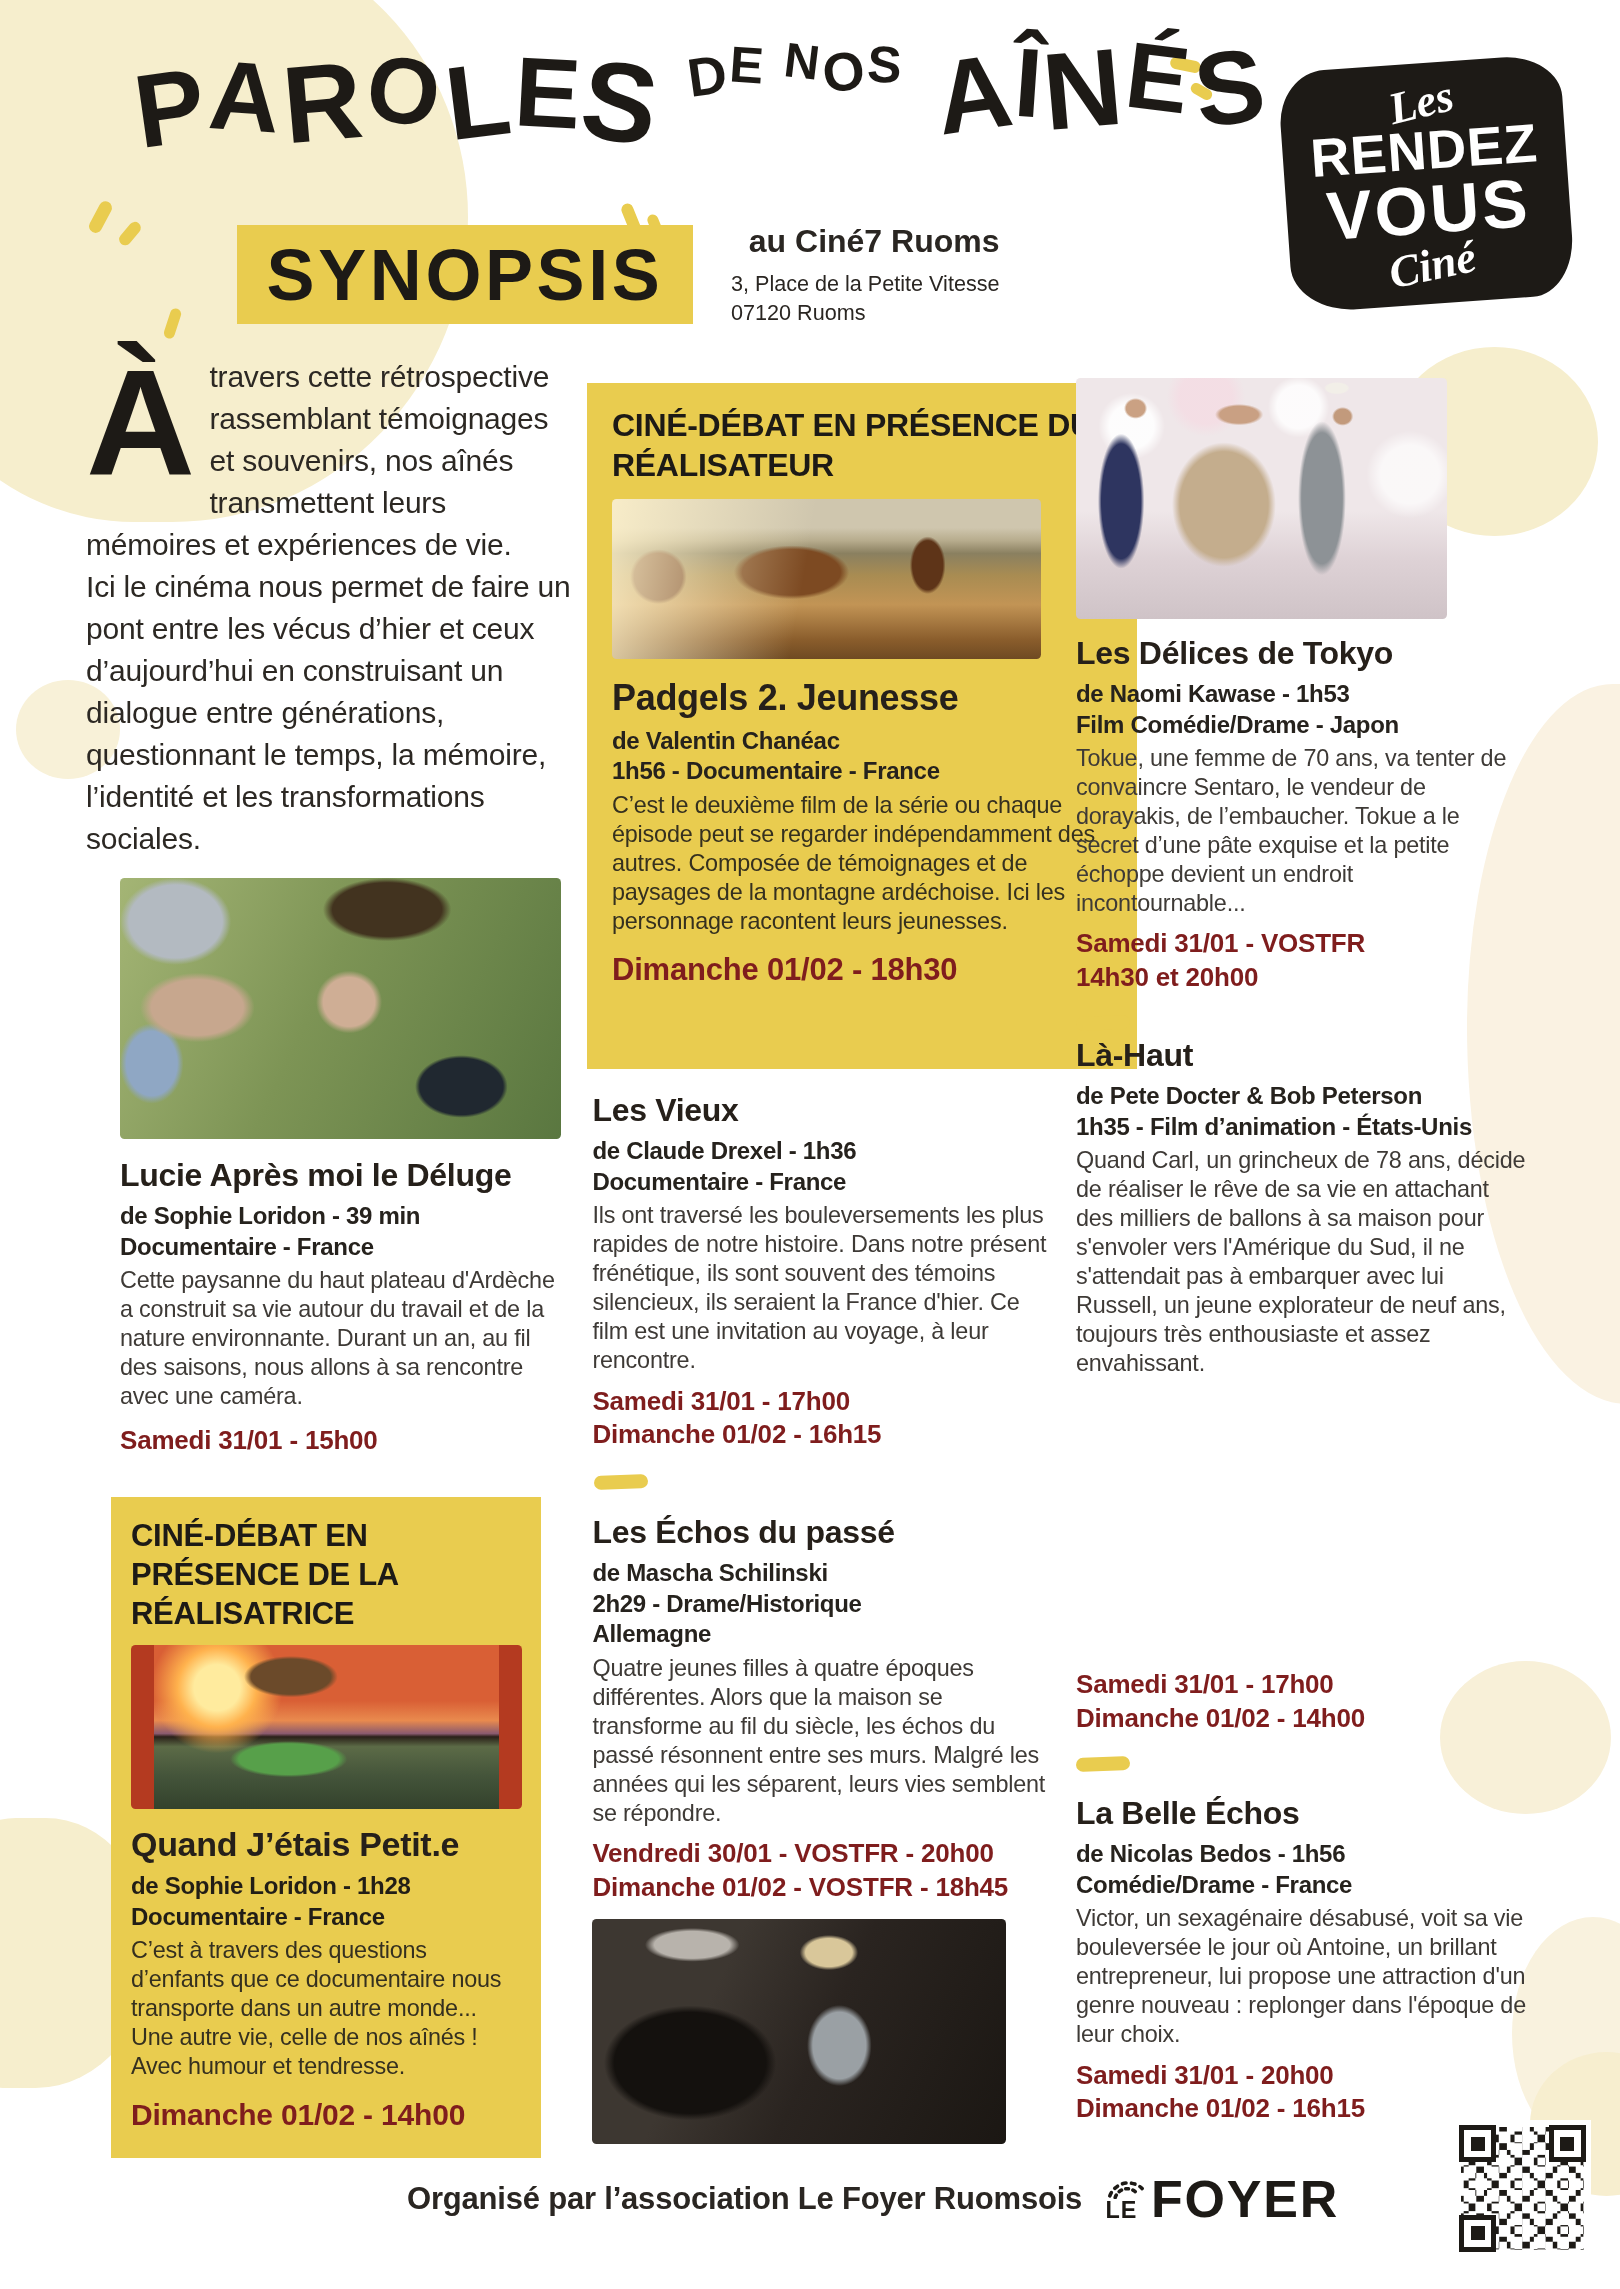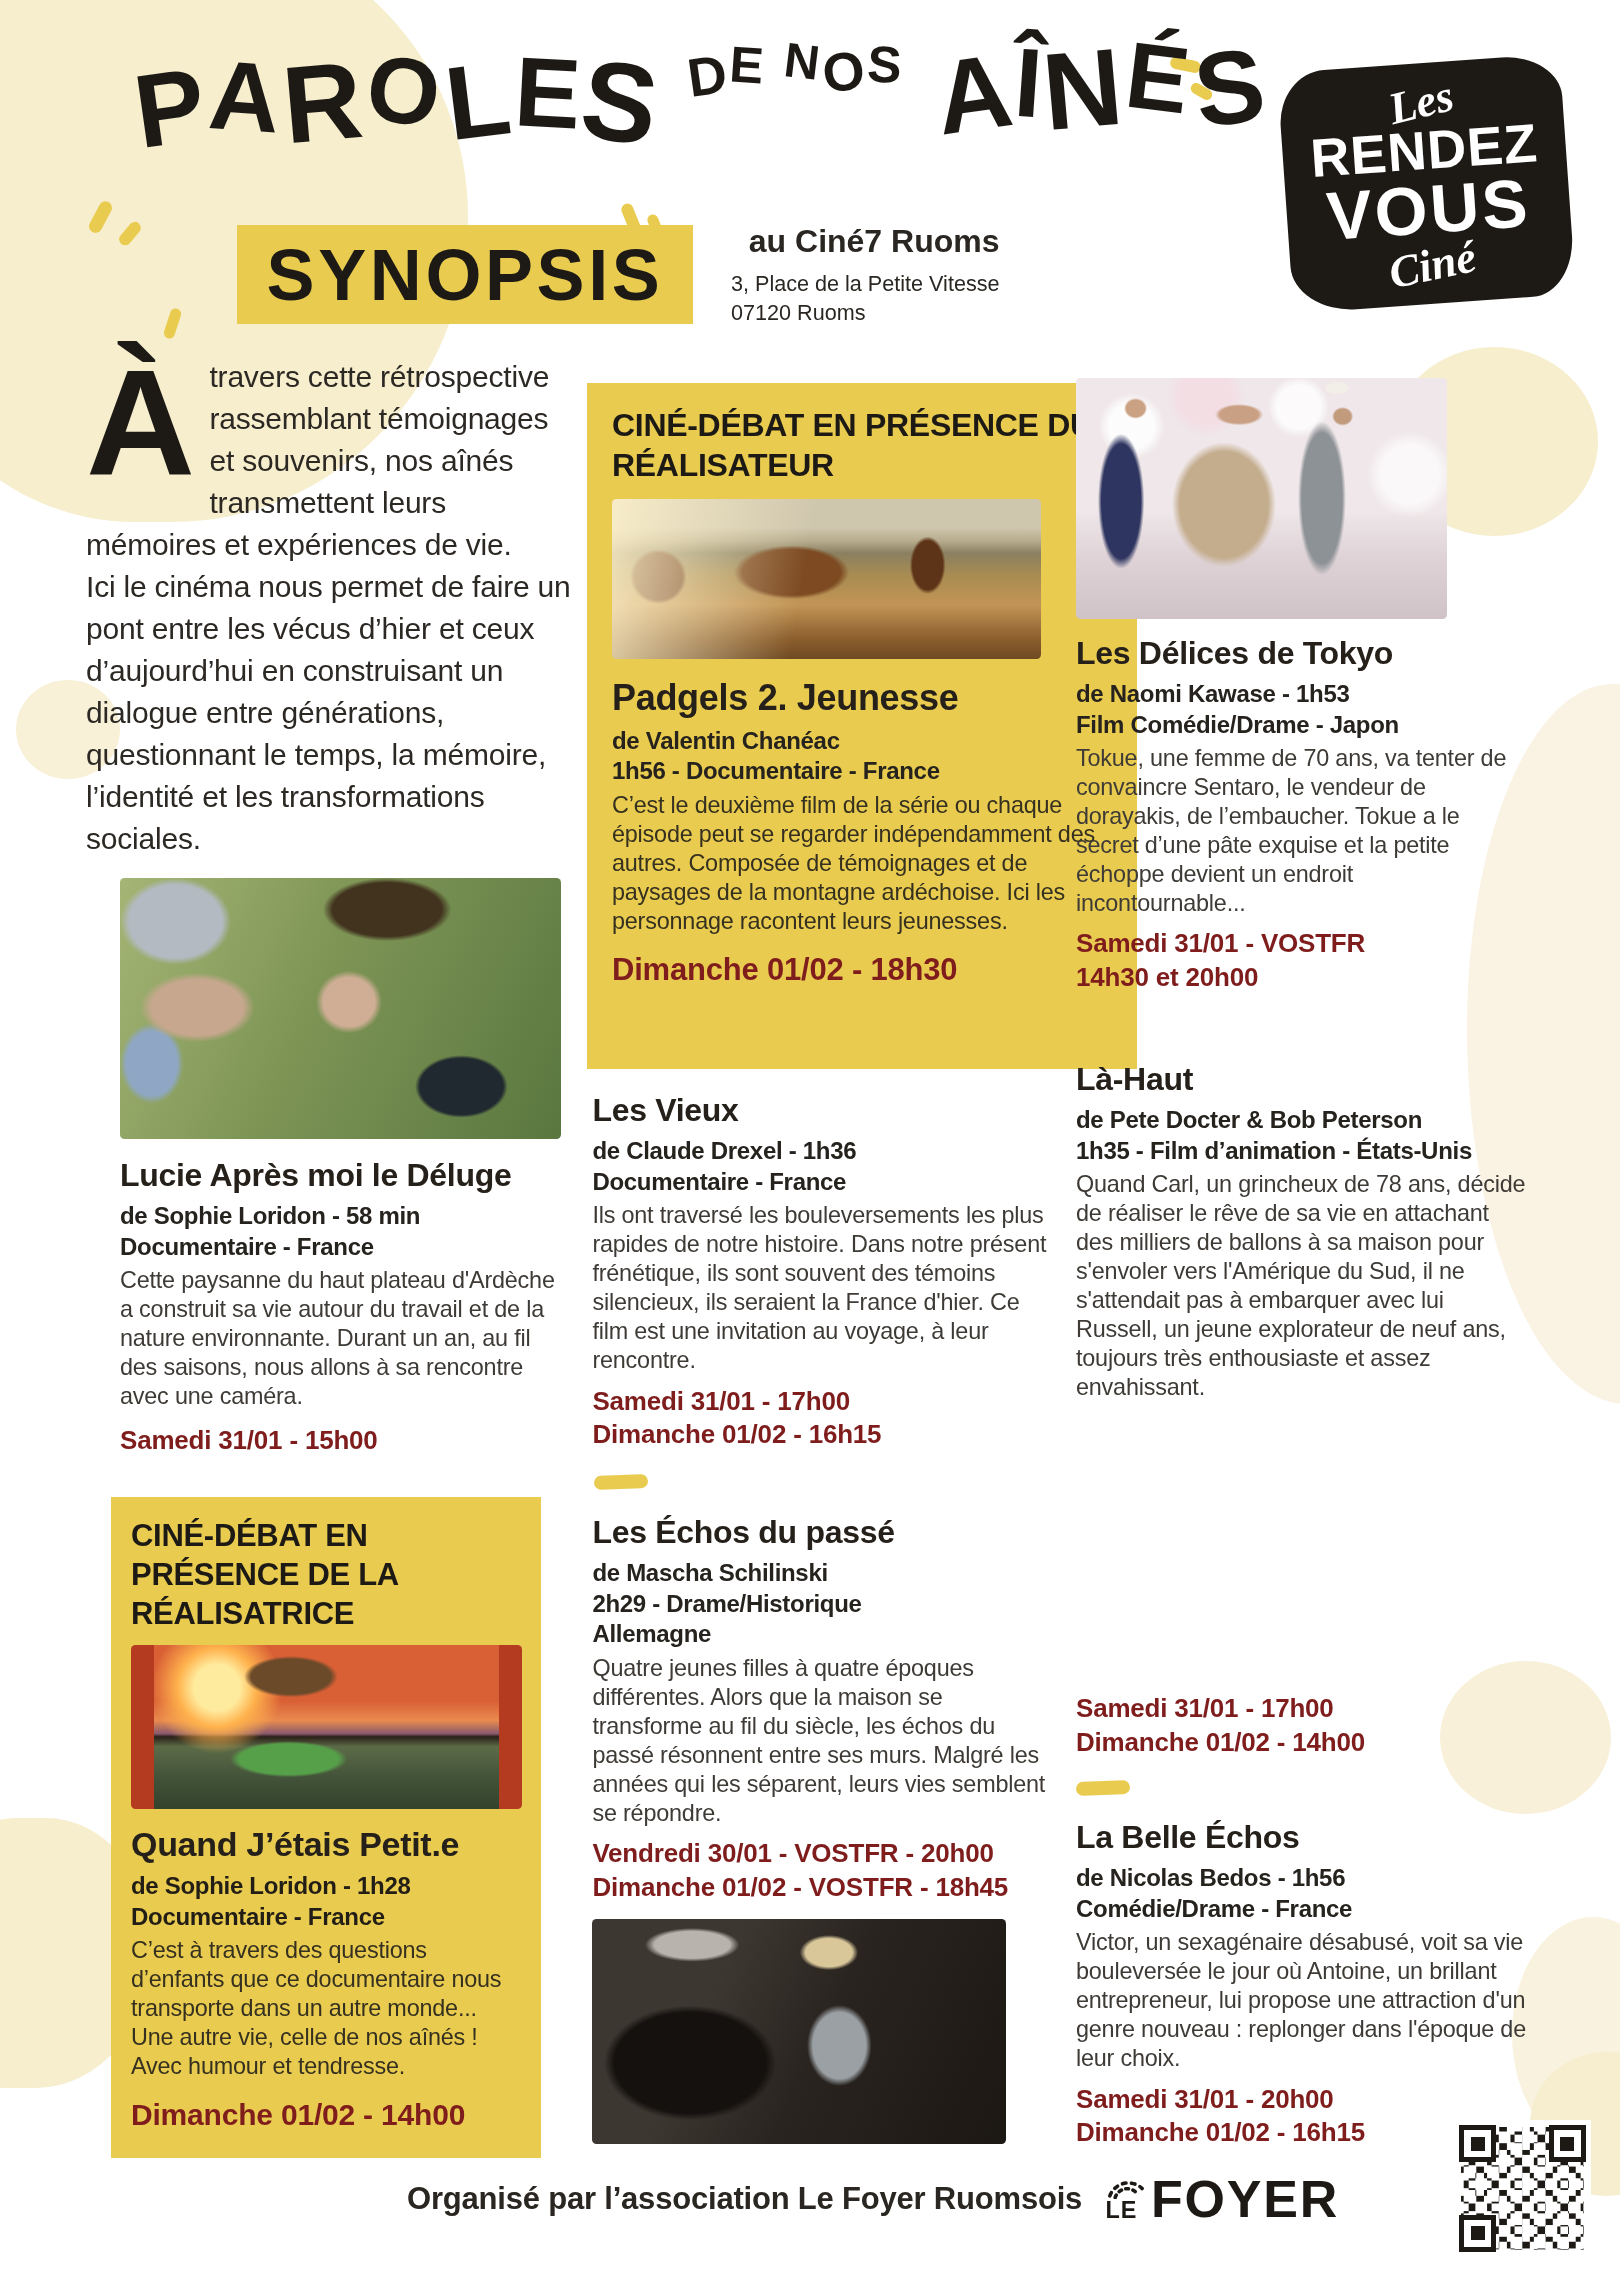--- a/index.html
+++ b/index.html
@@ -118,21 +118,21 @@
       radial-gradient(closest-side at 78% 26%, #c29a7c 0 78%, transparent 100%) 71% 14%/ 13% 15% no-repeat,
       radial-gradient(circle at 15% 20%, rgba(255,255,255,.9) 0 6%, transparent 9%),
       radial-gradient(circle at 60% 12%, rgba(255,255,255,.85) 0 7%, transparent 10%),
       radial-gradient(circle at 90% 40%, rgba(255,255,255,.7) 0 8%, transparent 12%),
       radial-gradient(circle at 35% 8%, rgba(244,221,228,.9) 0 8%, transparent 12%),
       linear-gradient(#efe7e9 0 55%, #ded2d6 75%, #cfc3c7);}
   .tokyo .film-title{margin-top:16px;}
   .tokyo .meta{margin-top:7.2px;}
   .tokyo .dates{margin-top:9px;}
   .tokyo .dash{margin-top:21.6px;}
-  .lahaut{margin-top:31px;}
+  .lahaut{margin-top:7px;}
   .lahaut .meta{margin-top:7.2px;}
   .photo-up{margin-top:14.4px;width:374px;height:261px;
     background:
       radial-gradient(closest-side at 30% 30%, #d8b79a 0 80%, transparent 100%) 12% 14%/ 30% 38% no-repeat,
       radial-gradient(closest-side at 30% 16%, #7a5a38 0 85%, transparent 100%) 13% 2%/ 30% 20% no-repeat,
       radial-gradient(closest-side at 31% 30%, #241f28 0 80%, transparent 100%) 20% 24%/ 16% 8% no-repeat,
       radial-gradient(closest-side at 30% 75%, #2a2430 0 88%, transparent 100%) 6% 48%/ 46% 70% no-repeat,
       radial-gradient(closest-side at 66% 58%, #d9a87c 0 80%, transparent 100%) 58% 42%/ 18% 26% no-repeat,
       radial-gradient(closest-side at 66% 40%, #8a4f2a 0 85%, transparent 100%) 58% 30%/ 19% 16% no-repeat,
       radial-gradient(closest-side at 67% 82%, #5a4a3a 0 85%, transparent 100%) 56% 62%/ 24% 42% no-repeat,
@@ -218,21 +218,21 @@
       <span class="p2">Ici le cinéma nous permet de faire un pont entre les vécus d’hier et ceux d’aujourd’hui en construisant un dialogue entre générations, questionnant le temps, la mémoire, l’identité et les transformations sociales.</span>
     </div>
     <div class="dash"></div>
   </div>
 
   <div class="z col-left">
     <div class="lucie">
       <div class="photo photo-lucie"></div>
       <div class="film-title">Lucie Après moi le Déluge</div>
       <div class="meta">
-        <div>de Sophie Loridon - 58 min</div>
+        <div>de Sophie Loridon - 39 min</div>
         <div>Documentaire - France</div>
       </div>
       <div class="body">Cette paysanne du haut plateau d'Ardèche a construit sa vie autour du travail et de la nature environnante. Durant un an, au fil des saisons, nous allons à sa rencontre avec une caméra.</div>
       <div class="dateline">Samedi 31/01 - 15h00</div>
     </div>
 
     <div class="ybox box-left">
       <div class="badge-line">
         <span class="badge-strong">CINÉ-DÉBAT</span><span class="badge-rest"> EN PRÉSENCE DE LA RÉALISATRICE</span>
       </div>

